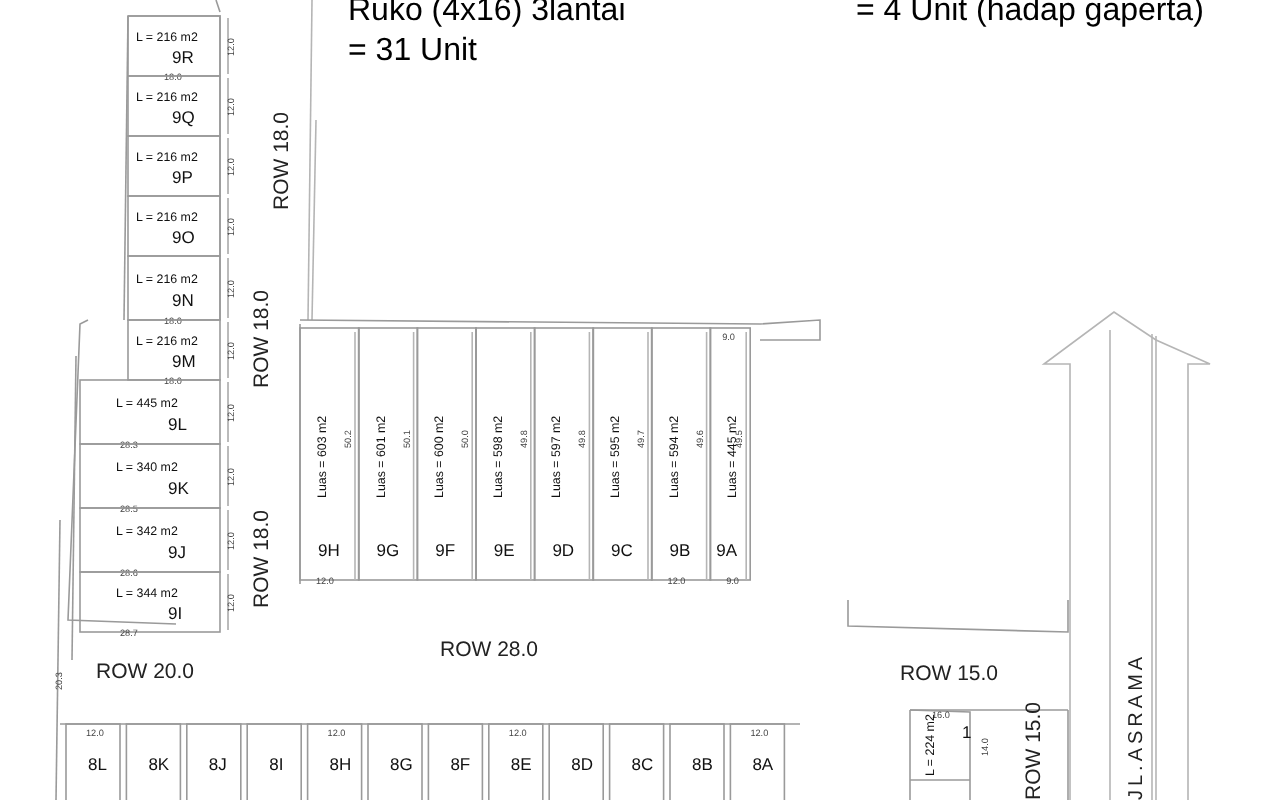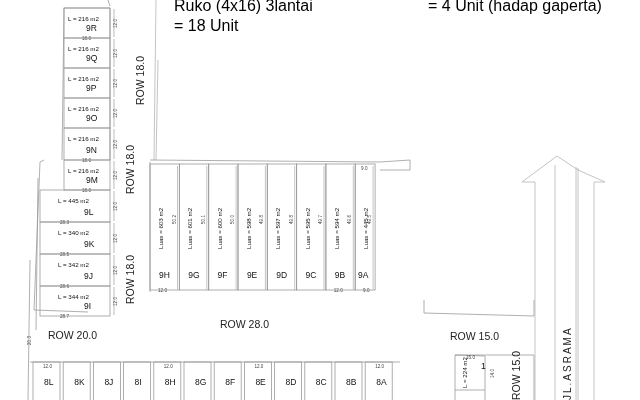--- a/index.html
+++ b/index.html
@@ -279,15 +279,15 @@
     <text class="t-road" transform="translate(571,400) rotate(-90)">JL.ASRAMA</text>
   </g>
 </svg>
 
 <div class="legend">
   <div class="row">
       <span class="k">Ruko (4x16) 3lantai</span>
       <span>= 4 Unit (hadap gaperta)</span>
     </div>
   <div class="row">
-      <span>= 18 Unit</span>
+      <span>= 31 Unit</span>
     </div>
 </div>
 
 </body></html>

